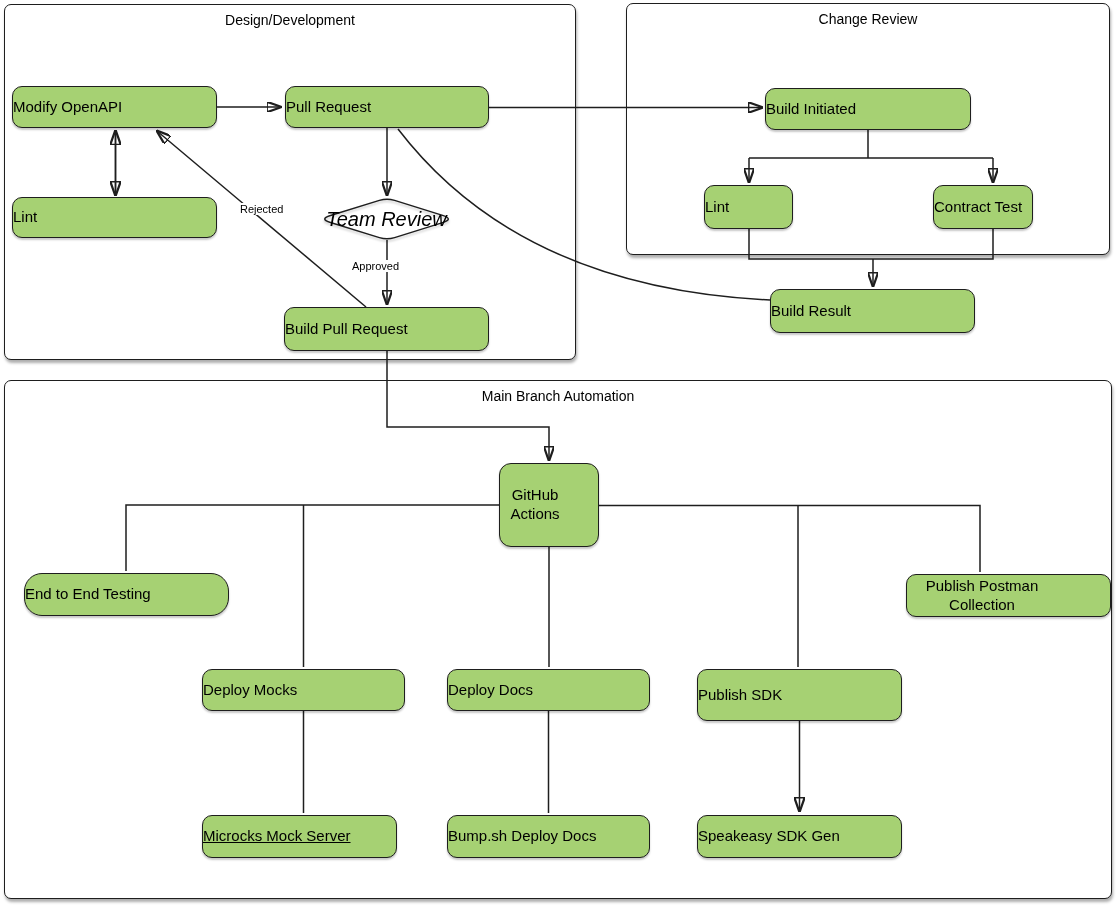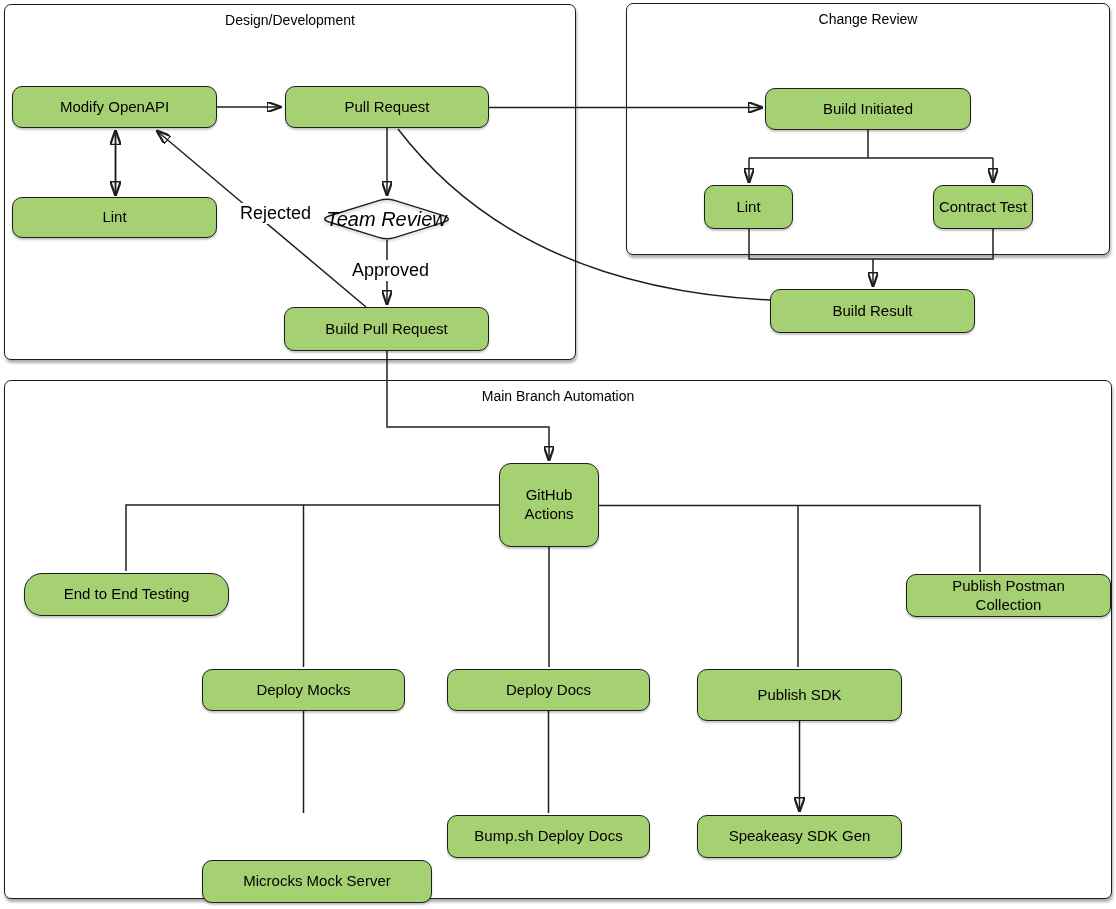--- a/index.html
+++ b/index.html
@@ -18,33 +18,33 @@
     position:absolute; top:7px; left:0; width:100%;
     text-align:center; font-size:14px; color:#000;
   }
   #edge-layer {
     position:absolute; left:0; top:0; z-index:5; pointer-events:none;
   }
   #edge-layer path, #edge-layer line { stroke:#1e1e1e; stroke-width:1.5; fill:none; }
   .node {
     position:absolute; background:#a6d173;
     border:1.5px solid #1e1e1e; border-radius:10px;
-    display:flex; align-items:center; justify-content:center;
+    display:flex; align-items:center; 
     text-align:center; font-size:15px; line-height:1.25;
     box-shadow:0 2px 2px rgba(0,0,0,0.22);
     box-sizing:border-box; z-index:10;
   }
   .node-label-overlay {
     position:absolute; display:flex; align-items:center; justify-content:center;
     text-align:center; font-size:20px; z-index:11; background:transparent;font-style:italic;
   }
   .hexagon-shape { fill:#a6d173; stroke:#1e1e1e; stroke-width:1.5;
     filter:drop-shadow(0 2px 1px rgba(0,0,0,0.22)); }
   .edge-label {
-    position:absolute; background:#ffffff; font-size:18px;
+    position:absolute; background:#ffffff; font-size:11px;
     padding:0 3px; z-index:6; white-space:nowrap;
   }
   .wrap-narrow { width:150px; }
 </style>
 </head>
 <body>
 
 <div id="canvas">
 
   <div class="container-box" style="left:4px; top:4px; width:572px; height:356px;">
@@ -137,21 +137,21 @@
   </div>
   <div class="node" style="left:447px; top:669px; width:203px; height:42px;">
     <span>Deploy Docs</span>
   </div>
   <div class="node" style="left:697px; top:669px; width:205px; height:52px;">
     <span>Publish SDK</span>
   </div>
   <div class="node" style="left:878px; top:574px; width:205px; height:43px;margin-left:28px;">
     <span class="wrap-narrow">Publish Postman Collection</span>
   </div>
-  <div class="node" style="left:202px; top:860px; width:230px; height:43px;">
+  <div class="node" style="left:202px; top:815px; width:195px; height:43px;text-decoration:underline;">
     <span>Microcks Mock Server</span>
   </div>
   <div class="node" style="left:447px; top:815px; width:203px; height:43px;">
     <span>Bump.sh Deploy Docs</span>
   </div>
   <div class="node" style="left:697px; top:815px; width:205px; height:43px;">
     <span>Speakeasy SDK Gen</span>
   </div>
 
   <div class="edge-label" style="left:237px; top:203px;">Rejected</div>

